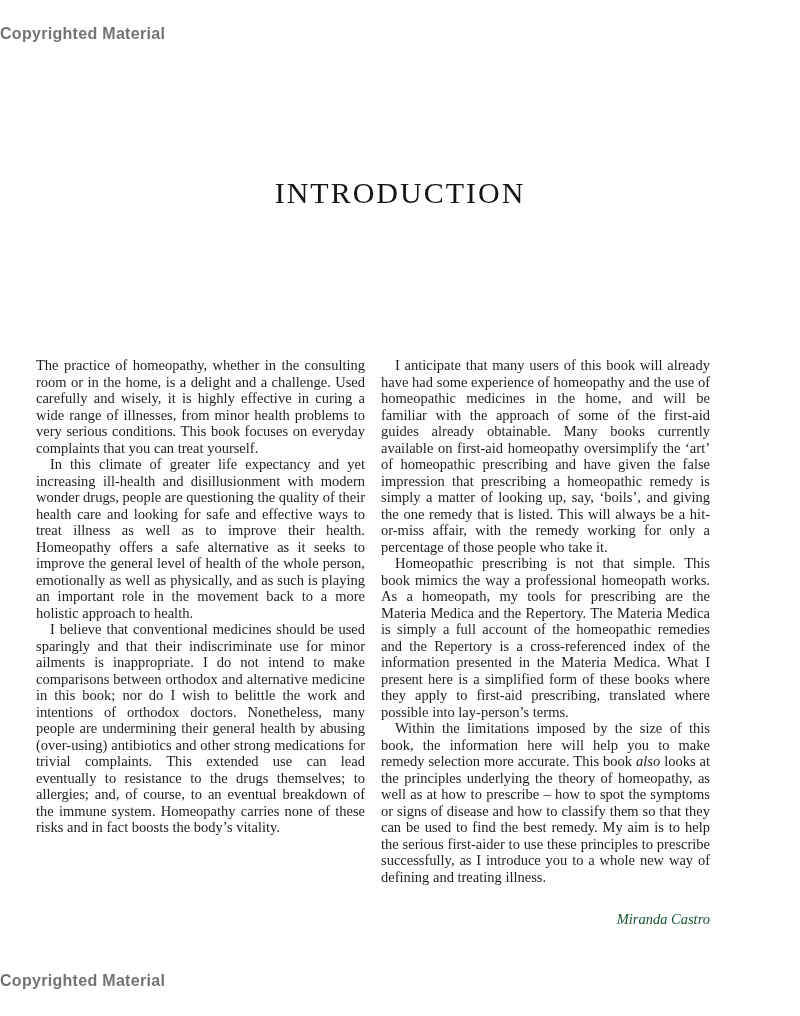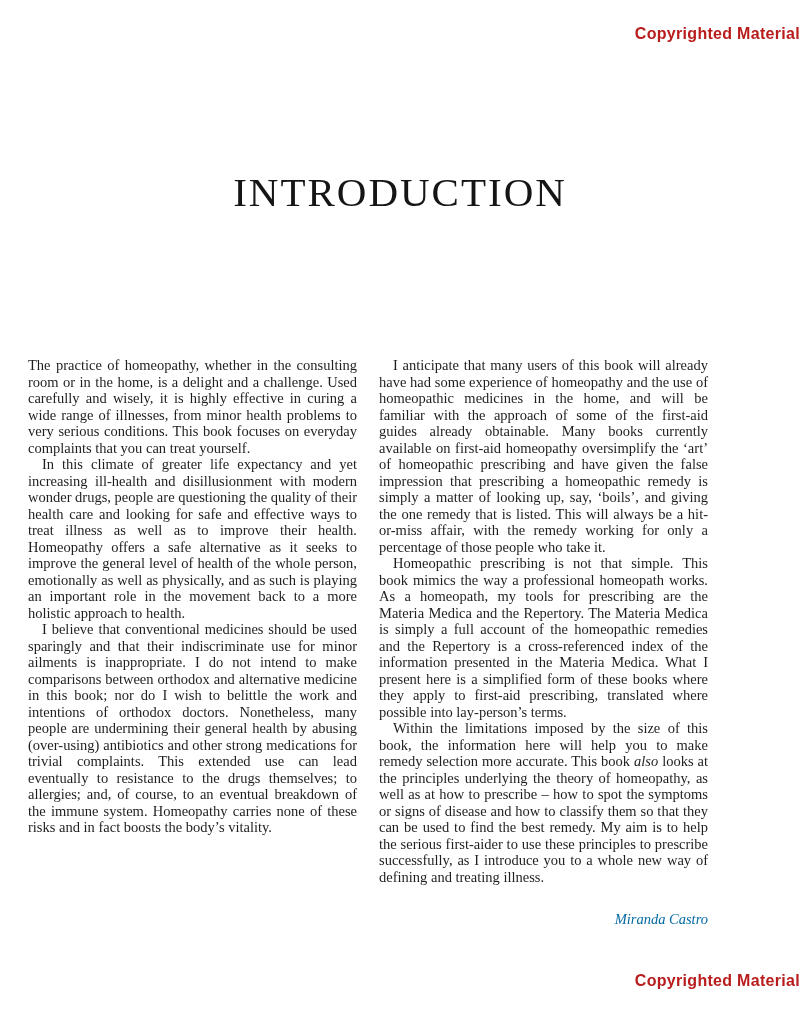--- a/index.html
+++ b/index.html
@@ -8,67 +8,67 @@
     position: relative;
     width: 800px;
     height: 1016px;
     margin: 0 auto;
     background: #ffffff;
     font-family: "Liberation Serif", serif;
     color: #1e1e1e;
     overflow: hidden;
   }
   .copyright {
-    text-align: right;
+    text-align: left;
     font-family: "Liberation Sans", sans-serif;
     font-weight: bold;
     font-size: 16px;
     letter-spacing: 0.3px;
-    color: #b91c1c;
+    color: #737373;
   }
   .copyright.top { padding-top: 25px; }
   .copyright.bottom {
     position: absolute;
     left: 0; right: 0;
     bottom: 26px;
   }
   .title {
     margin-top: 127px;
     text-align: center;
     font-family: "Liberation Serif", serif;
     font-weight: normal;
-    font-size: 41px;
+    font-size: 30px;
     line-height: 45px;
     letter-spacing: 2px;
     color: #151515;
   }
   .columns {
     display: flex;
-    gap: 22px;
-    padding: 0 63px 0 28px;
+    gap: 16px;
+    padding: 0 63px 0 36px;
     margin-top: 142px;
   }
   .col {
     width: 329px;
     font-size: 14.5px;
     line-height: 16.5px;
     text-align: justify;
     hyphens: auto;
     -webkit-hyphens: auto;
   }
   .col p { text-align: justify; }
   .col p.indent { text-indent: 14px; }
   .col em { font-style: italic; }
   .signature {
     margin-top: 26px;
     text-align: right;
     font-style: italic;
     font-size: 14.5px;
     line-height: 17px;
-    color: #0369a1;
+    color: #14532d;
   }
 </style>
 </head>
 <body>
 
 <div class="page">
 
   <div class="copyright top">Copyrighted Material</div>
 
   <h1 class="title">INTRODUCTION</h1>

